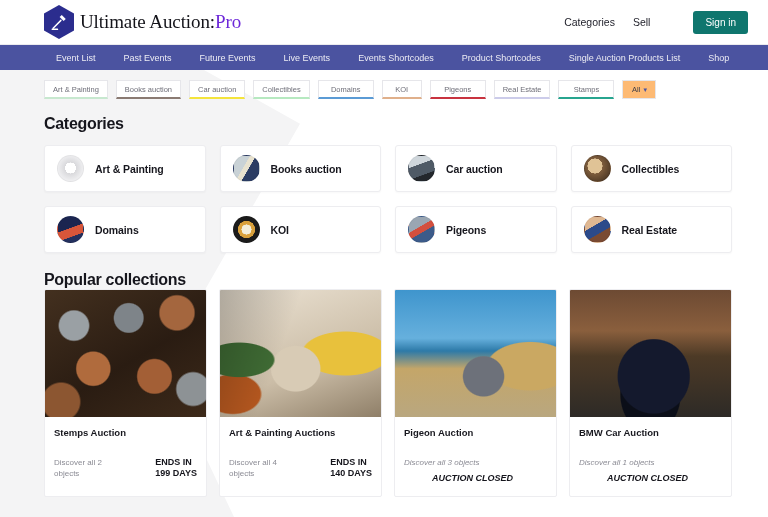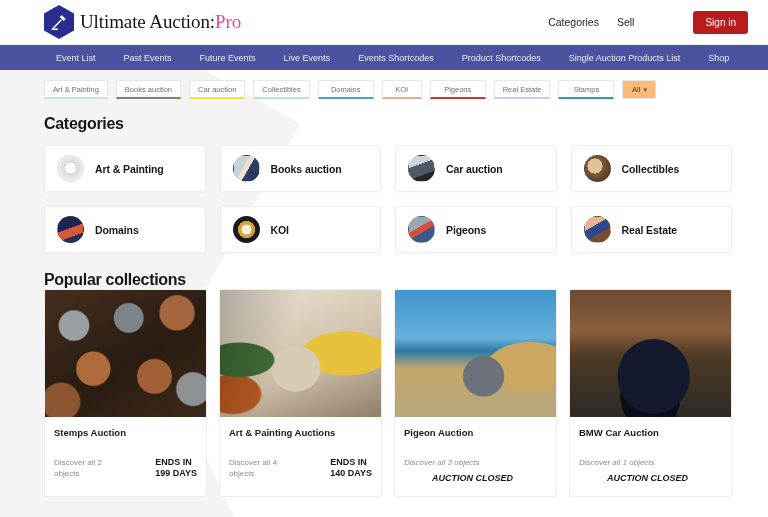--- a/index.html
+++ b/index.html
@@ -32,39 +32,39 @@
     width:30px; height:34px; position:relative;
     background:#2b2d8e;
     clip-path: polygon(50% 0%, 100% 25%, 100% 75%, 50% 100%, 0% 75%, 0% 25%);
     display:flex; align-items:center; justify-content:center;
   }
   .logo-hex svg{ width:17px; height:17px; }
   .logo-text{
     font-family:"Liberation Serif", serif;
     font-size:19px; color:#14141a; letter-spacing:-0.1px; white-space:nowrap;
   }
-  .logo-text .pro{ color:#ec4899; }
+  .logo-text .pro{ color:#6d28d9; }
 
   .search-box{
     width:170px; height:20px; margin-left:56px;
     background:#f1f1f3; border-radius:10px;
     display:flex; align-items:center; gap:5px; padding:0 8px;
   }
   .search-box svg{ width:9px; height:9px; flex:none; }
   .search-input{
     border:none; background:transparent; outline:none;
     font-family:"Liberation Sans", sans-serif;
     font-size:8px; color:#77777f; width:100%;
   }
   .search-input::placeholder{ color:#9a9aa3; }
 
   .header-links{ margin-left:auto; display:flex; align-items:center; gap:18px; }
   .header-link{ font-size:10.5px; color:#1d1d27; cursor:pointer; white-space:nowrap; }
   .signin-btn{
-    margin-left:41px; background:#b91c1c; color:#fff;
+    margin-left:25px; background:#0f766e; color:#fff;
     font-size:10px; padding:6px 12px; border-radius:3px; border:none;
     cursor:pointer; font-family:"Liberation Sans", sans-serif; white-space:nowrap;
   }
 
   
   .navbar{
     position:relative; z-index:3;
     height:25px; background:#4b53a0;
     display:flex; align-items:center; padding-left:44px; gap:0;
   }

